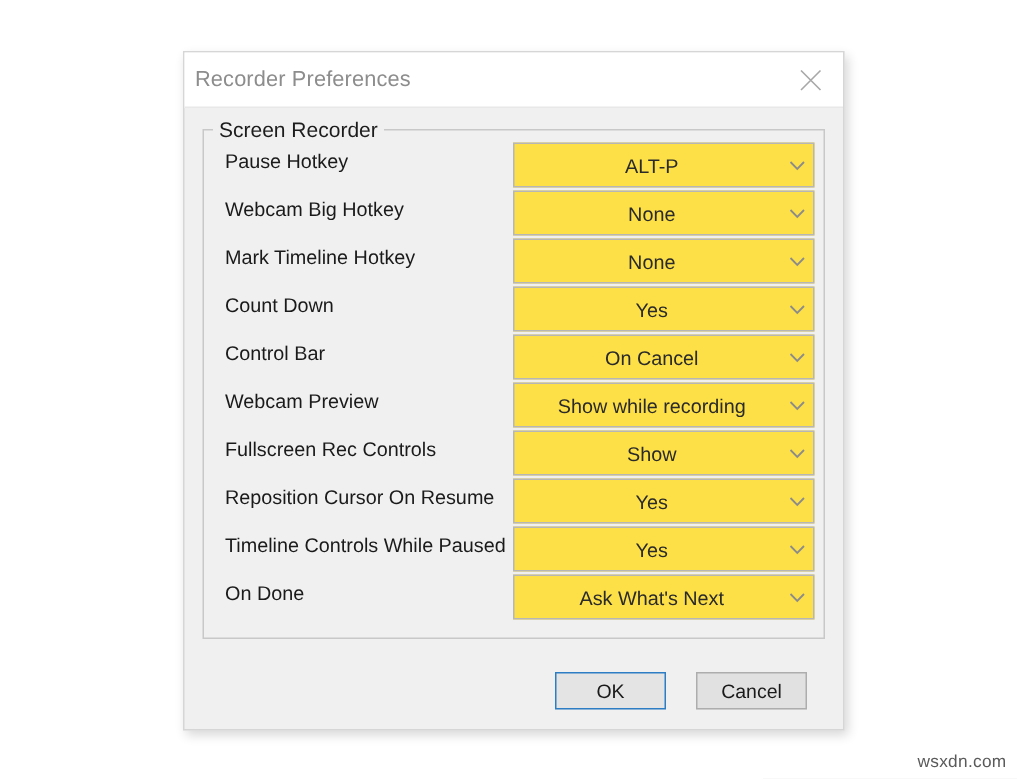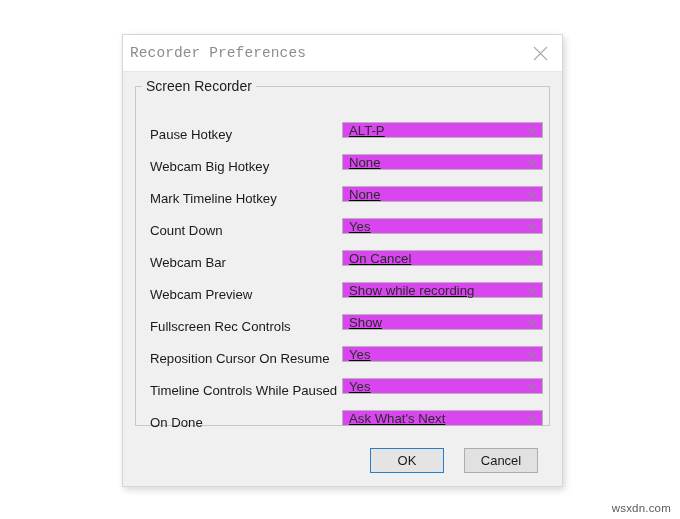--- a/index.html
+++ b/index.html
@@ -30,21 +30,20 @@
 
   
   #titlebar {
     height: 37px;
     background: #ffffff;
     border-bottom: 1px solid #e8e8e8;
     display: flex;
     align-items: center;
     box-sizing: border-box;
     position: relative;
-    font-family: Liberation Mono, monospace;
   }
   #title-text {
     font-size: 14.5px;
     color: #8d8d8d;
     padding-left: 7px;
     letter-spacing: 0.1px;
     white-space: nowrap;
   }
   #close-button {
     position: absolute;
@@ -77,50 +76,50 @@
     padding: 0 4px;
     font-size: 14px;
     color: #1c1c1c;
     white-space: nowrap;
   }
 
   
   #rows {
     position: absolute;
     left: 0;
-    top: 32px;
+    top: 5px;
     width: 100%;
+    text-align: center;
   }
   .row {
     position: relative;
     height: 32px;
   }
   .row-label {
     position: absolute;
     left: 14px;
     top: 0;
     height: 32px;
     line-height: 32px;
     font-size: 13.2px;
     color: #1a1a1a;
     white-space: nowrap;
   }
   .combo {
     position: absolute;
     left: 206px;
     top: 3px;
     width: 201px;
-    height: 16px;
-    background: #d946ef;
+    height: 30px;
+    background: #fde047;
     border: 1px solid #b6b6b6;
     box-sizing: border-box;
     display: flex;
     align-items: center;
     cursor: default;
-    text-decoration: underline;
   }
   .combo-value {
     flex: 1;
     font-size: 13.2px;
     color: #2a2a2a;
     padding-left: 6px;
     white-space: nowrap;
     overflow: hidden;
   }
   .combo-arrow {
@@ -237,21 +236,21 @@
           <div class="combo-value">Yes</div>
           <div class="combo-arrow">
             <svg width="11" height="7" viewBox="0 0 11 7" aria-hidden="true">
                 <path d="M1 1 L5.5 5.6 L10 1" stroke="#8b8b8b" stroke-width="1.2" fill="none"></path>
               </svg>
           </div>
         </div>
       </div>
 
       <div class="row">
-        <div class="row-label">Webcam Bar</div>
+        <div class="row-label">Control Bar</div>
         <div class="combo">
           <div class="combo-value">On Cancel</div>
           <div class="combo-arrow">
             <svg width="11" height="7" viewBox="0 0 11 7" aria-hidden="true">
                 <path d="M1 1 L5.5 5.6 L10 1" stroke="#8b8b8b" stroke-width="1.2" fill="none"></path>
               </svg>
           </div>
         </div>
       </div>
 

